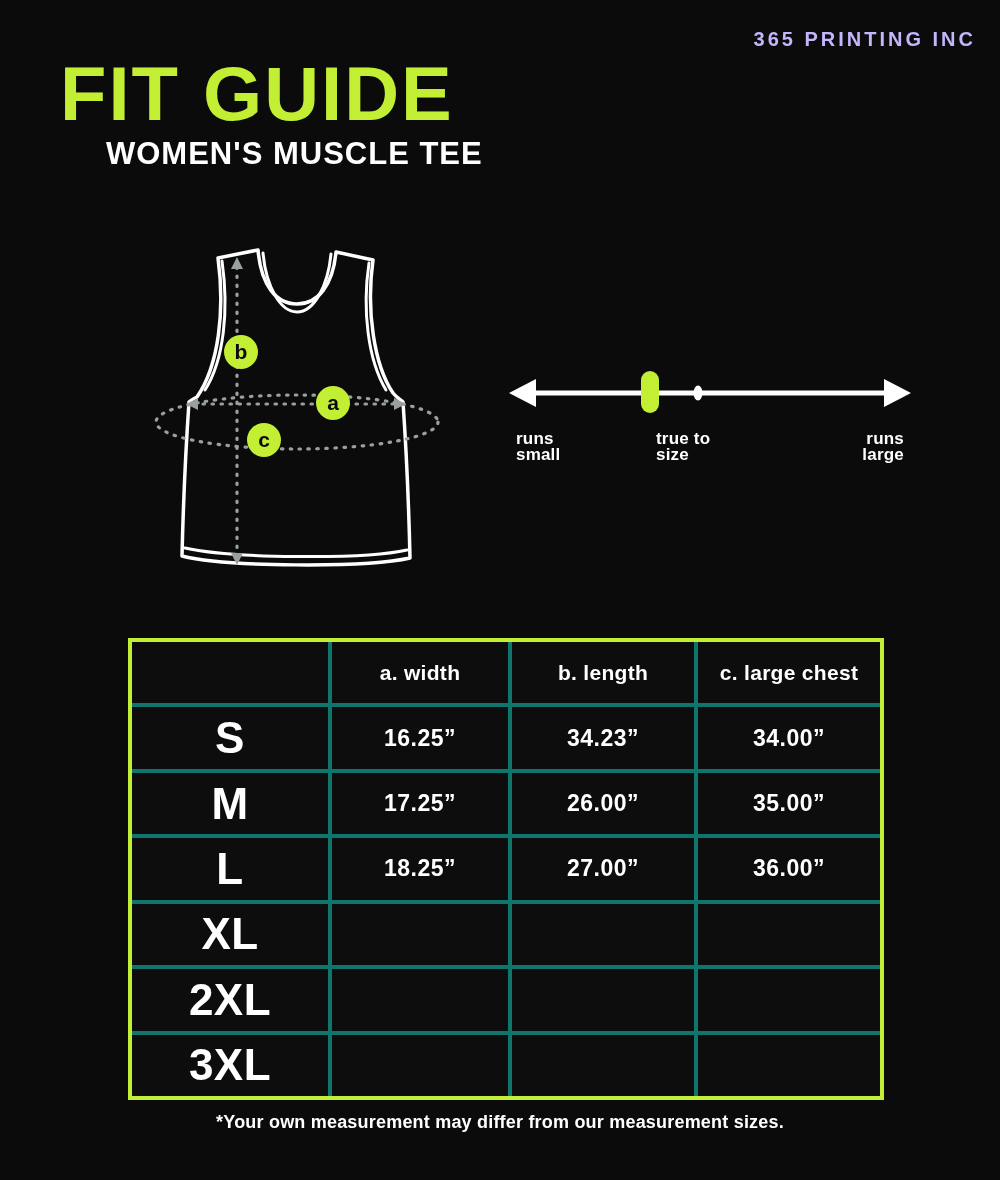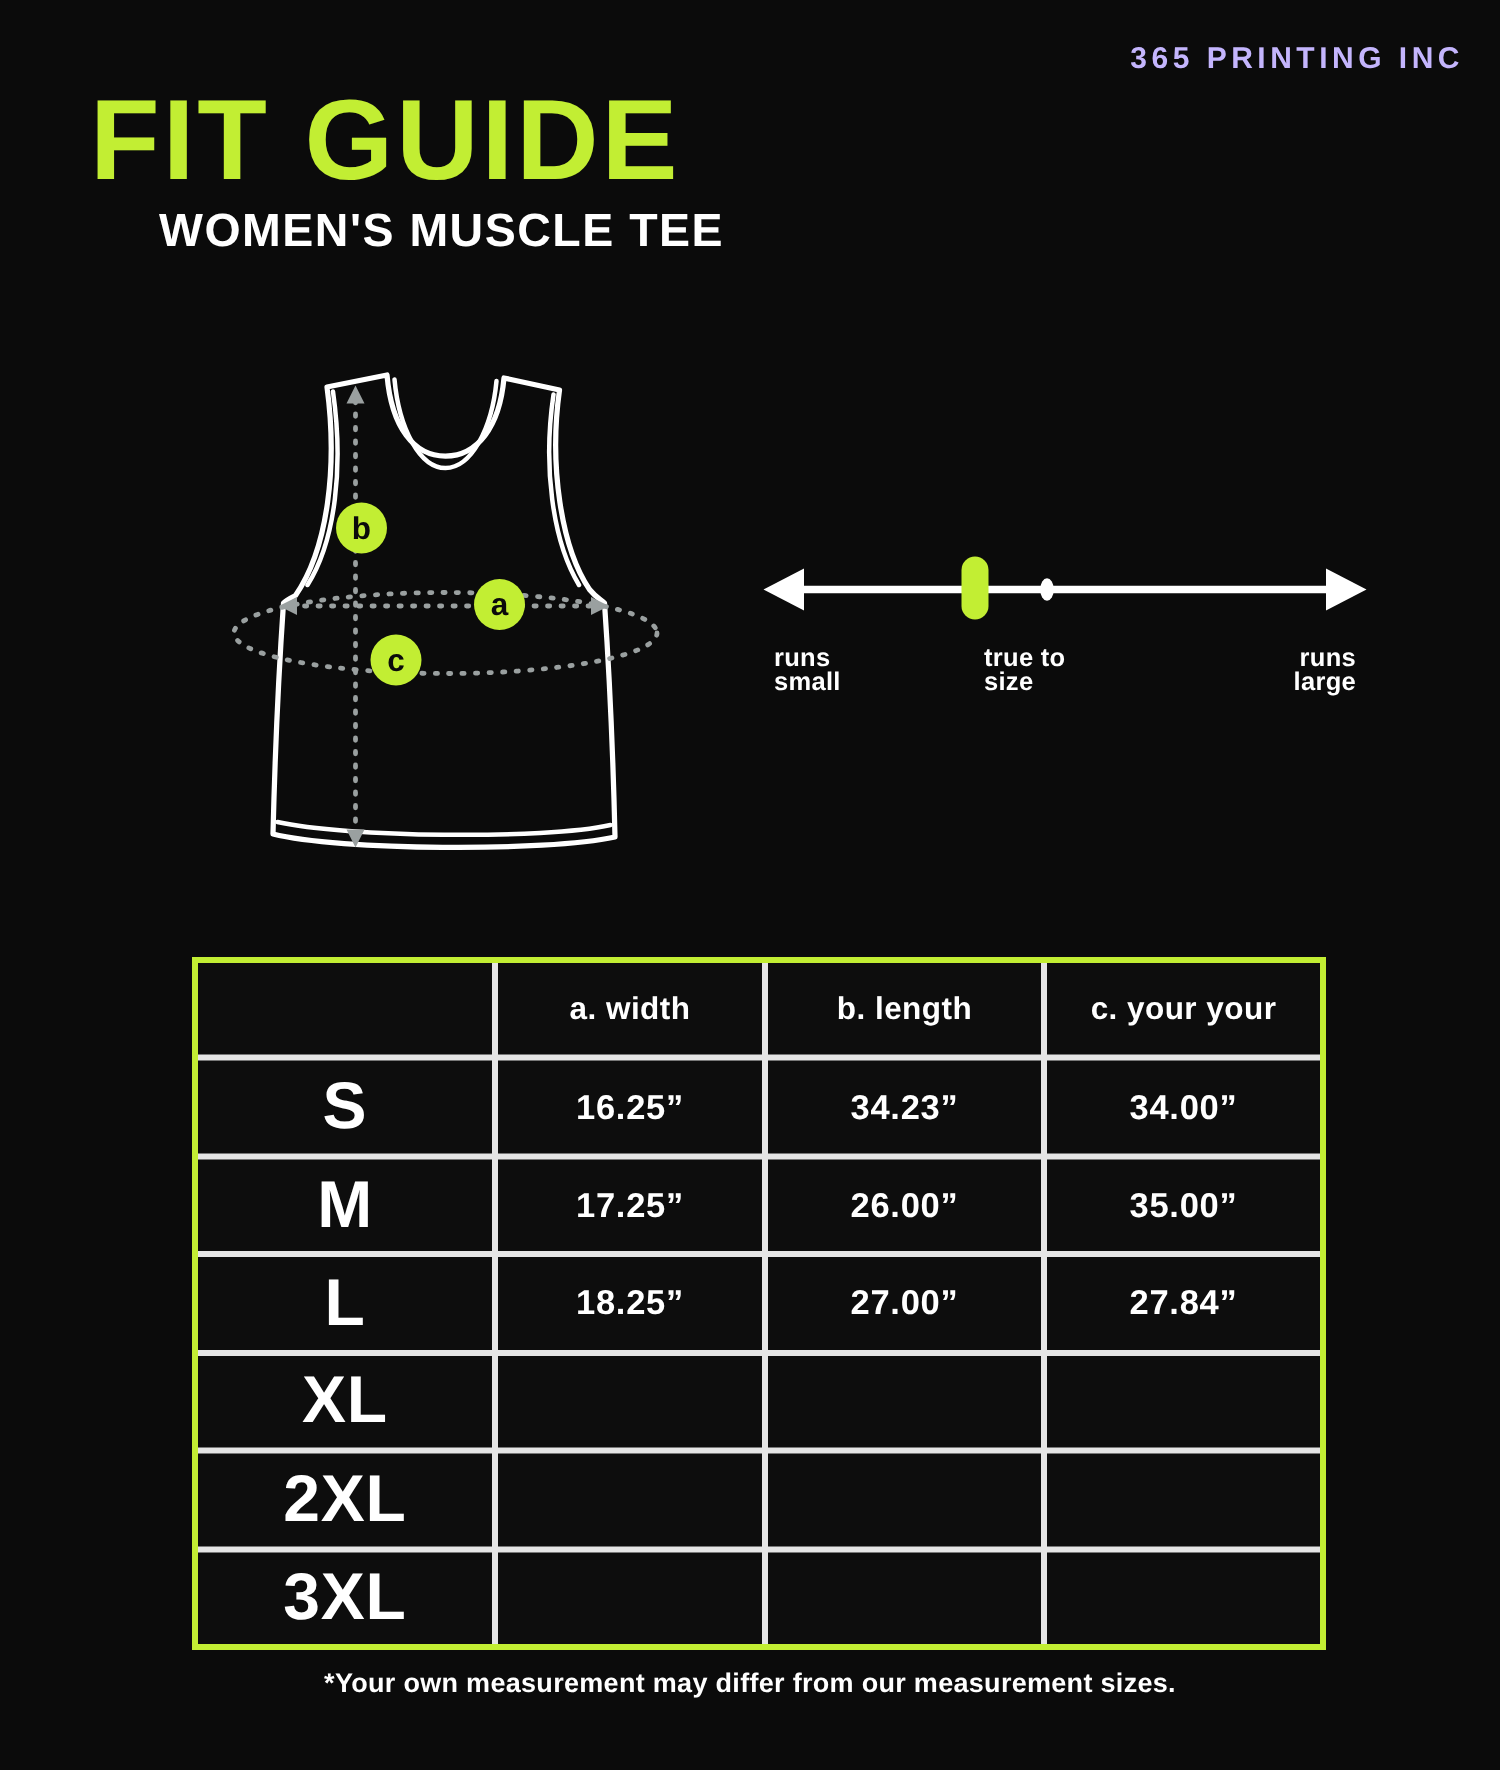--- a/index.html
+++ b/index.html
@@ -26,21 +26,21 @@
   .scale-svg { position:absolute; left:505px; top:368px; }
   .scale-label {
     position:absolute; top:431px; font-size:17px; line-height:16px;
     color:#fff; letter-spacing:0.2px;
   }
   .scale-label.left { left:516px; text-align:left; }
   .scale-label.center { left:656px; width:104px; text-align:left; }
   .scale-label.right { left:842px; width:62px; text-align:right; }
   .size-table {
     position:absolute; left:128px; top:638px; width:756px; height:462px;
-    border:4px solid var(--accent); background:#e5e5e5;
+    border:4px solid var(--accent); background:#0f766e;
     display:grid;
     grid-template-columns:196px 176px 182px 182px;
     grid-template-rows:repeat(7, 1fr);
     gap:4px;
   }
   .cell {
     background:var(--cell); display:flex; align-items:center; justify-content:center;
     color:#fff; overflow:hidden;
   }
   .cell.head { font-size:21px; letter-spacing:0.3px; }
@@ -124,36 +124,36 @@
 </div>
 <div class="scale-label right">
   <div>runs</div>
   <div>large</div>
 </div>
 
 <div class="size-table">
   <div class="cell head"></div>
   <div class="cell head">a. width</div>
   <div class="cell head">b. length</div>
-  <div class="cell head">c. your your</div>
+  <div class="cell head">c. large chest</div>
 
   <div class="cell size">S</div>
   <div class="cell val">16.25”</div>
   <div class="cell val">34.23”</div>
   <div class="cell val">34.00”</div>
 
   <div class="cell size">M</div>
   <div class="cell val">17.25”</div>
   <div class="cell val">26.00”</div>
   <div class="cell val">35.00”</div>
 
   <div class="cell size">L</div>
   <div class="cell val">18.25”</div>
   <div class="cell val">27.00”</div>
-  <div class="cell val">27.84”</div>
+  <div class="cell val">36.00”</div>
 
   <div class="cell size">XL</div>
   <div class="cell val"></div>
   <div class="cell val"></div>
   <div class="cell val"></div>
 
   <div class="cell size">2XL</div>
   <div class="cell val"></div>
   <div class="cell val"></div>
   <div class="cell val"></div>

